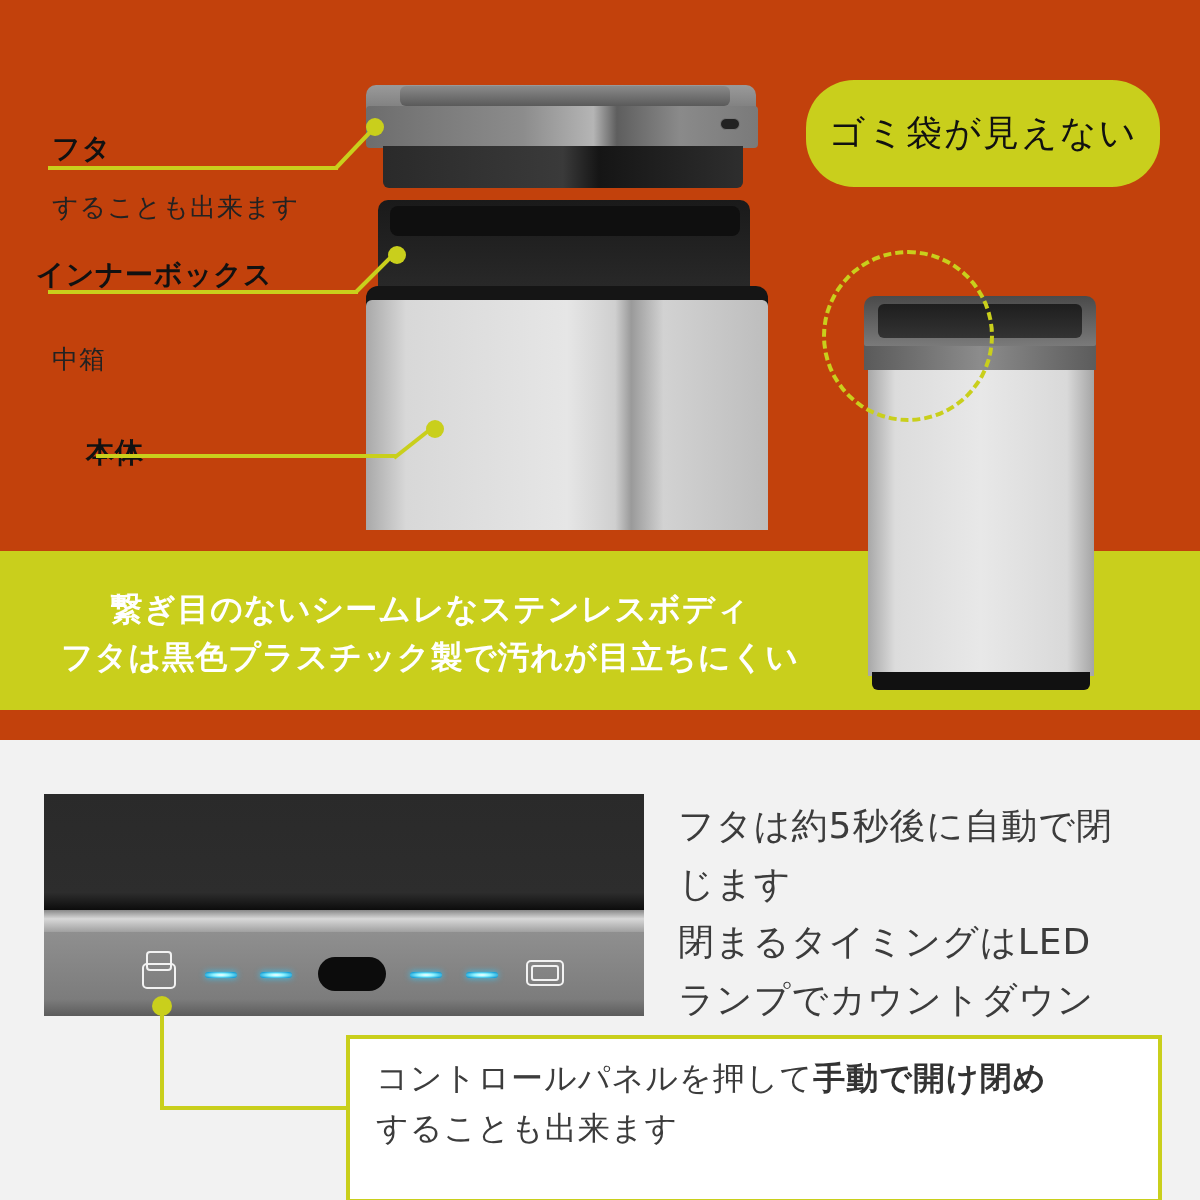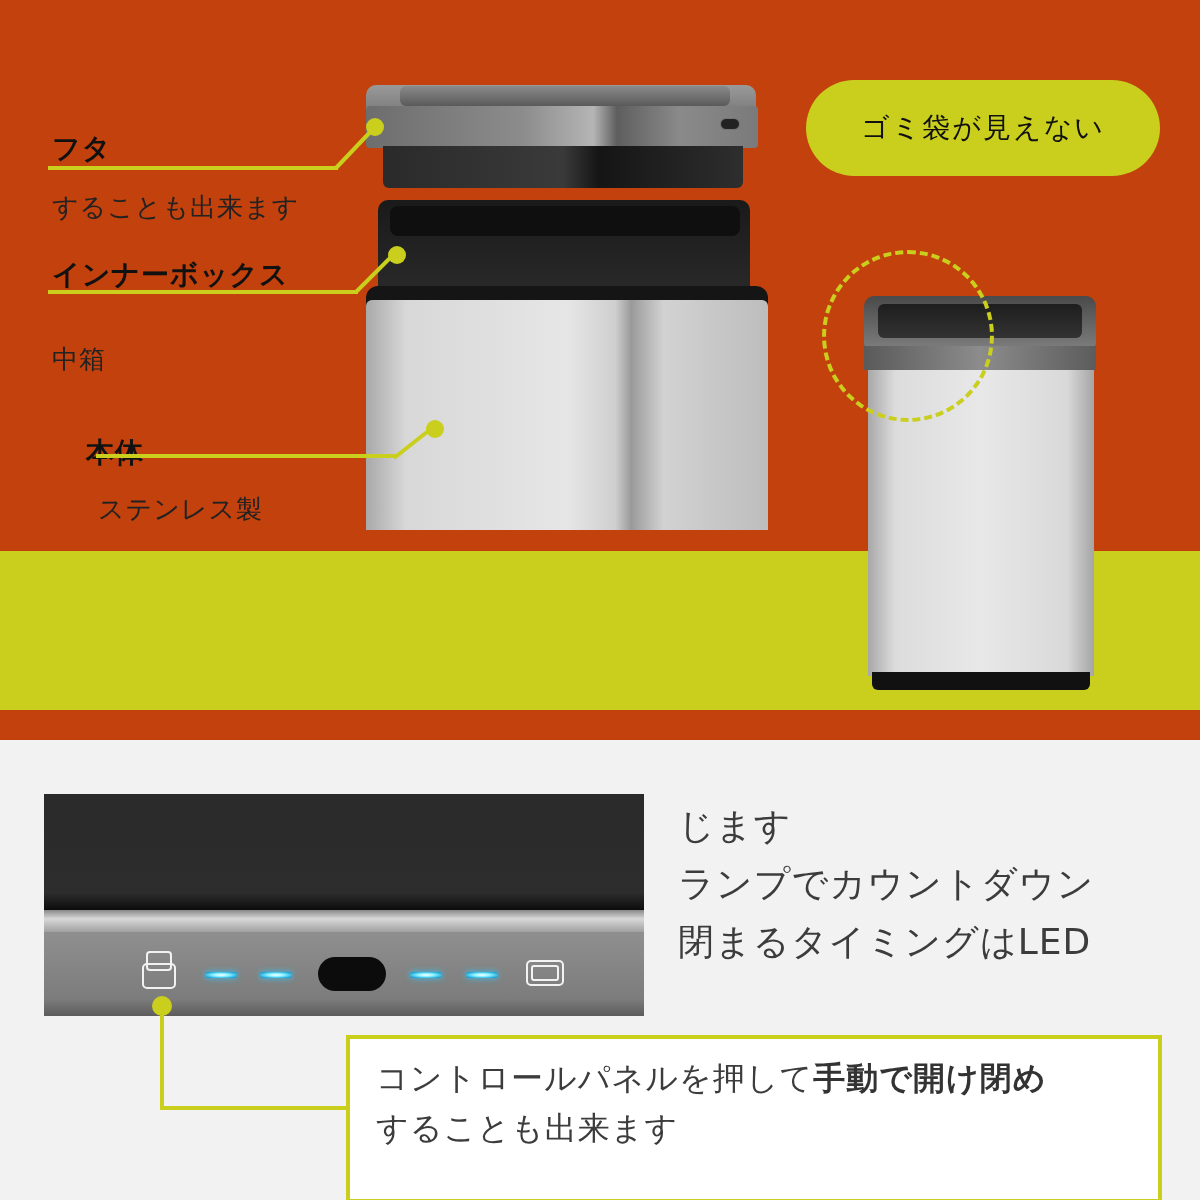--- a/index.html
+++ b/index.html
@@ -10,24 +10,24 @@
 
   
   .top { position: absolute; left: 0; top: 0; width: 1200px; height: 740px; background: #c2410c; }
 
   .label-title { position: absolute; font-weight: bold; font-size: 28px; color: #111; letter-spacing: 1px; }
   .label-sub { position: absolute; font-size: 26px; color: #222; letter-spacing: 1px; }
 
   .leader { position: absolute; background: #c9cf1c; height: 4px; }
 
   .pill {
-    position: absolute; left: 806px; top: 80px; width: 354px; height: 96px;
+    position: absolute; left: 806px; top: 80px; width: 354px; height: 107px;
     background: #c9cf1c; border-radius: 48px;
     display: flex; align-items: center; justify-content: center;
-    font-size: 28px; color: #111; letter-spacing: 2px;
+    font-size: 36px; color: #111; letter-spacing: 2px;
   }
 
   .band {
     position: absolute; left: 0; top: 551px; width: 1200px; height: 159px;
     background: #c9cf1c;
   }
   .band-text {
     position: absolute; left: 0; top: 585px; width: 860px; text-align: center;
     font-weight: bold; color: #ffffff; font-size: 32px; line-height: 48px; letter-spacing: 1px;
   }
@@ -170,39 +170,42 @@
   </div>
 
   <div class="label-title" style="left:52px; top:130px;">フタ</div>
   <div class="leader" style="left:48px; top:166px; width:290px;"></div>
   <svg class="abs" style="left:330px; top:118px;" width="60" height="54">
     <line x1="6" y1="50" x2="44" y2="10" stroke="#c9cf1c" stroke-width="4"></line>
   </svg>
   <div class="dot" style="left:366px; top:118px;"></div>
   <div class="label-sub" style="left:52px; top:190px;">することも出来ます</div>
 
-  <div class="label-title" style="left:52px; top:256px;">インナーボックス</div>
+  <div class="label-title" style="left:36px; top:256px;">インナーボックス</div>
   <div class="leader" style="left:48px; top:290px; width:310px;"></div>
   <svg class="abs" style="left:350px; top:236px;" width="60" height="60">
     <line x1="6" y1="56" x2="48" y2="14" stroke="#c9cf1c" stroke-width="4"></line>
   </svg>
   <div class="dot" style="left:388px; top:246px;"></div>
   <div class="label-sub" style="left:52px; top:318px;margin-top:24px;">中箱</div>
 
   <div class="label-title" style="left:86px; top:434px;">本体</div>
   <div class="leader" style="left:96px; top:454px; width:300px;"></div>
   <svg class="abs" style="left:390px; top:420px;" width="60" height="44">
     <line x1="4" y1="38" x2="42" y2="8" stroke="#c9cf1c" stroke-width="4"></line>
   </svg>
   <div class="dot" style="left:426px; top:420px;"></div>
-  <div class="label-sub" style="left:98px; top:492px;">ステンレス製</div>
 
   <div class="pill">ゴミ袋が見えない</div>
 
   <div class="band"></div>
+  <div class="band-text">
+    <div>繋ぎ目のないシームレなステンレスボディ</div>
+    <div>フタは黒色プラスチック製で汚れが目立ちにくい</div>
+  </div>
 
   <div>
     <div class="can-body"></div>
     <div class="can-base"></div>
     <div class="can-collar"></div>
     <div class="can-lid"></div>
     <div class="can-lid-top"></div>
   </div>
   <div class="dash-circle"></div>
 </div>
@@ -230,23 +233,24 @@
     <rect x="6" y="6" width="26" height="14" rx="2" fill="none" stroke="#f2f2f2" stroke-width="2"></rect>
   </svg>
 
   <div class="dot" style="left:152px; top:996px; width:20px; height:20px;"></div>
   <svg class="abs" style="left:150px; top:1004px;" width="200" height="110">
     <polyline points="12,2 12,104 198,104" fill="none" stroke="#c9cf1c" stroke-width="4"></polyline>
   </svg>
 </div>
 
 <div class="desc">
+  <div>フタは約5秒後に自動で閉</div>
   <div>じます</div>
+  <div>閉まるタイミングはLED</div>
   <div>ランプでカウントダウン</div>
-  <div>閉まるタイミングはLED</div>
 </div>
 
 <div class="callout">
   <div>
     <span>コントロールパネルを押して</span><b>手動で開け閉め</b>
   </div>
   <div>することも出来ます</div>
 </div>
 
 </body></html>

